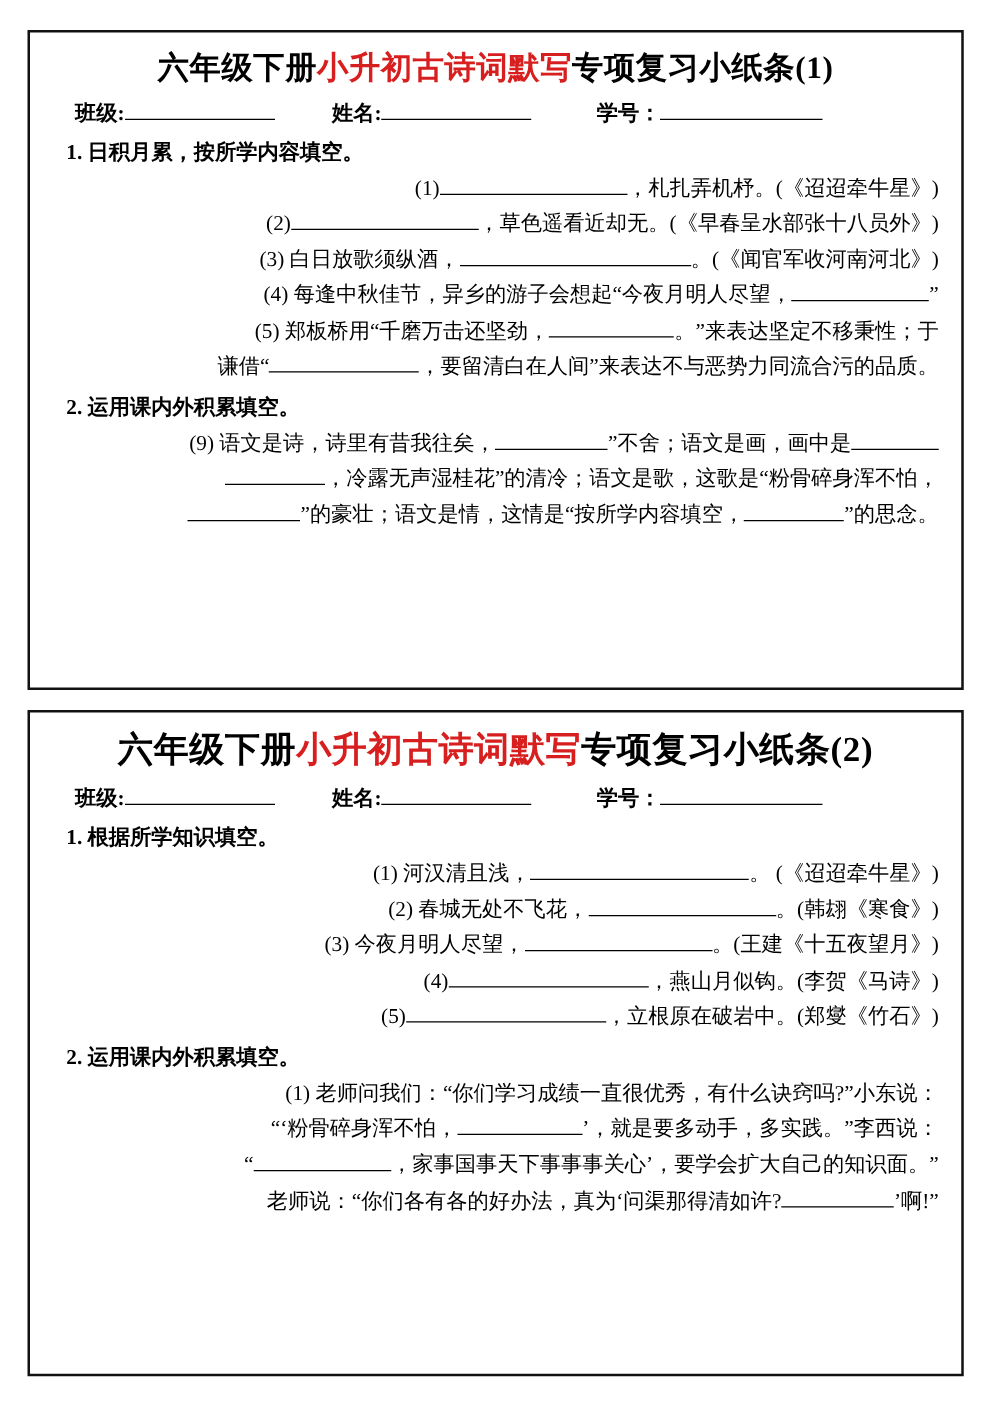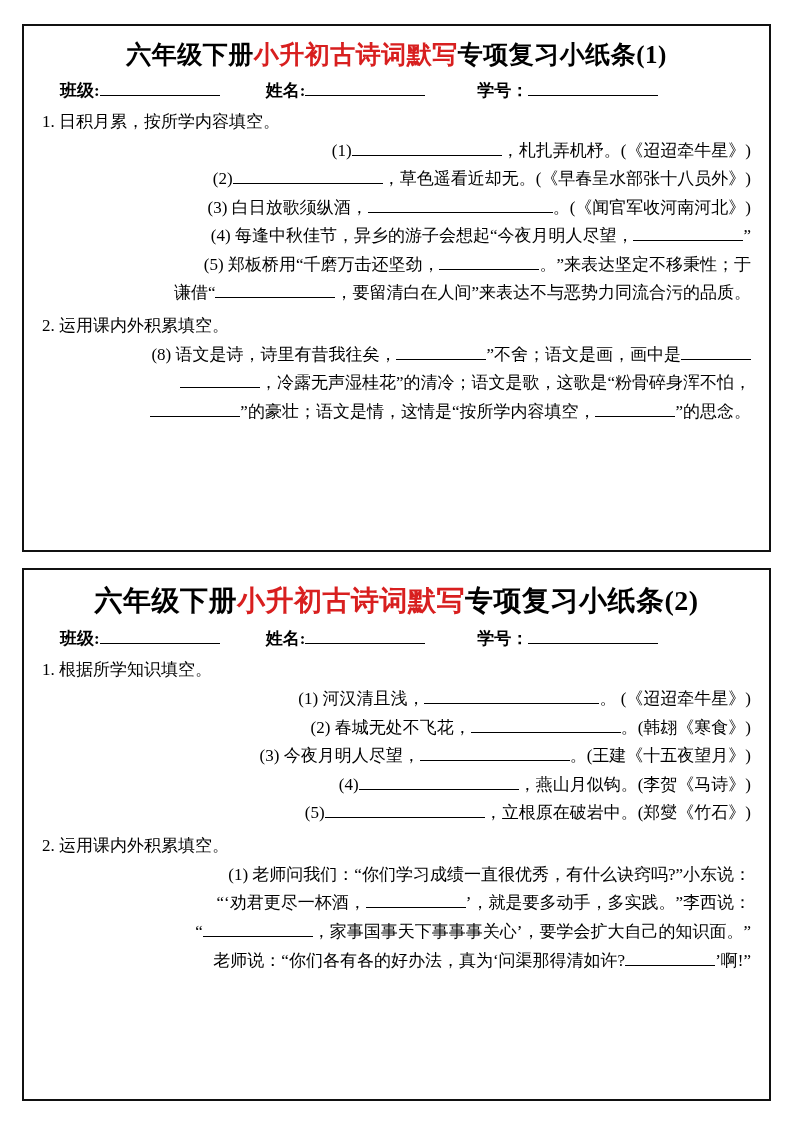--- a/index.html
+++ b/index.html
@@ -58,22 +58,22 @@
   .blank {
     display: inline-block;
     border-bottom: 1.5px solid #000;
     height: 1em;
     vertical-align: baseline;
   }
   .meta-gap-1 { width: 46px; }
   .meta-gap-2 { width: 52px; }
   .section-head {
     font-size: 17px;
-    font-weight: normal;
-    margin: 7px 0 4px 0;
+    font-weight: bold;
+    margin: 7px 0 4px 11px;
   }
   .line {
     font-size: 17px;
     line-height: 1.62;
     margin: 1px 0;
     white-space: nowrap;
     text-align: right;
   }
   .num { letter-spacing: 0; }
   .b70  { width: 70px; }
@@ -140,21 +140,21 @@
       <span>(5) 郑板桥用“千磨万击还坚劲，</span><span class="blank b100"></span><span>。”来表达坚定不移秉性；于</span>
     </div>
 
     <div class="line">
       <span>谦借“</span><span class="blank b120"></span><span>，要留清白在人间”来表达不与恶势力同流合污的品质。</span>
     </div>
 
     <div class="section-head">2. 运用课内外积累填空。</div>
 
     <div class="line">
-      <span>(8) 语文是诗，诗里有昔我往矣，</span><span class="blank b90"></span><span>”不舍；语文是画，画中是</span><span class="blank b70"></span>
+      <span>(9) 语文是诗，诗里有昔我往矣，</span><span class="blank b90"></span><span>”不舍；语文是画，画中是</span><span class="blank b70"></span>
     </div>
 
     <div class="line">
       <span class="blank b80"></span><span>，冷露无声湿桂花”的清冷；语文是歌，这歌是“粉骨碎身浑不怕，</span>
     </div>
 
     <div class="line">
       <span class="blank b90"></span><span>”的豪壮；语文是情，这情是“按所学内容填空，</span><span class="blank b80"></span><span>”的思念。</span>
     </div>
 
@@ -206,21 +206,21 @@
     </div>
 
 
     <div class="section-head">2. 运用课内外积累填空。</div>
 
     <div class="line">
       <span>(1) 老师问我们：“你们学习成绩一直很优秀，有什么诀窍吗?”小东说：</span>
     </div>
 
     <div class="line">
-      <span>“‘劝君更尽一杯酒，</span><span class="blank b100"></span><span>’，就是要多动手，多实践。”李西说：</span>
+      <span>“‘粉骨碎身浑不怕，</span><span class="blank b100"></span><span>’，就是要多动手，多实践。”李西说：</span>
     </div>
 
     <div class="line">
       <span>“</span><span class="blank b110"></span><span>，家事国事天下事事事关心’，要学会扩大自己的知识面。”</span>
     </div>
 
     <div class="line">
       <span>老师说：“你们各有各的好办法，真为‘问渠那得清如许?</span><span class="blank b90"></span><span>’啊!”</span>
     </div>
 

